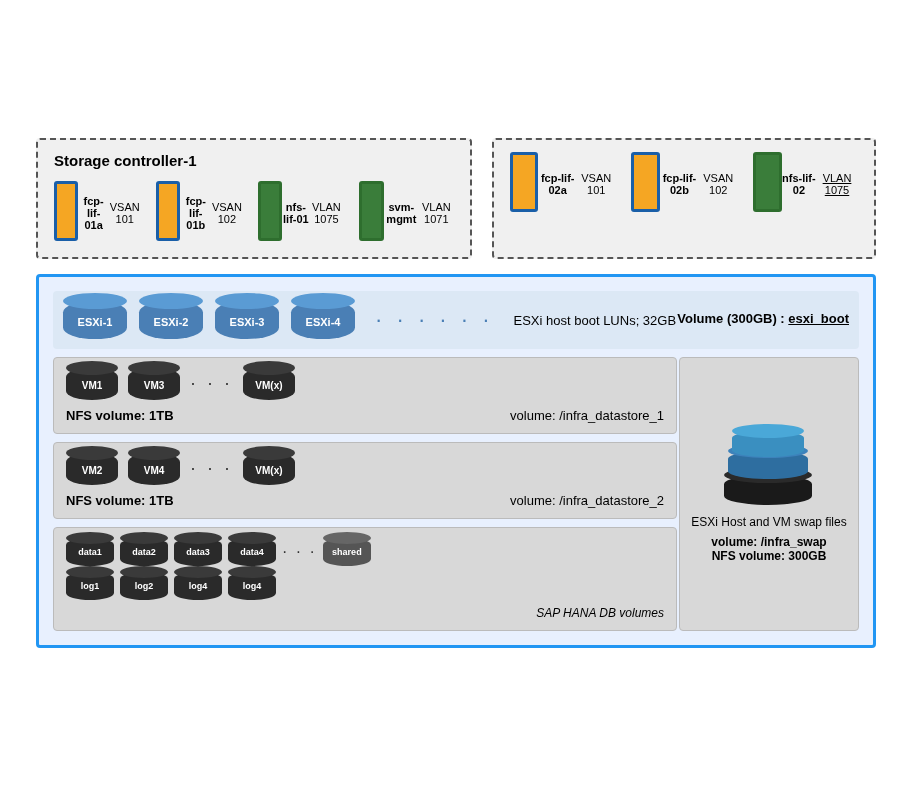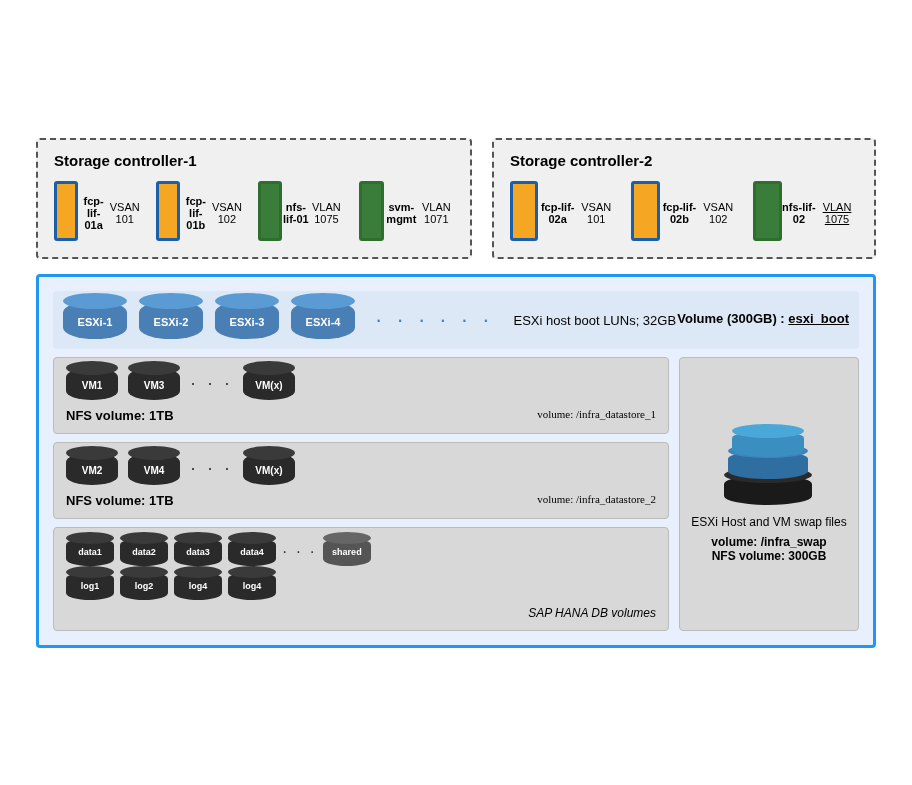--- a/index.html
+++ b/index.html
@@ -203,24 +203,23 @@
     .vm-dots {
       font-size: 18px;
       color: #333;
       letter-spacing: 3px;
     }
     .nfs-label {
       font-size: 13px;
       font-weight: bold;
     }
     .nfs-volume-label {
-      font-size: 11px;
+      font-size: 13px;
       text-align: left;
       float: right;
-      font-family: Liberation Serif, serif;
     }
     .sap-disks-row {
       display: flex;
       gap: 6px;
       align-items: center;
       flex-wrap: wrap;
       margin-bottom: 6px;
     }
     .sap-disk {
       width: 48px;
@@ -378,21 +377,20 @@
 
         <div class="lif-item">
           <div class="lif-icon lif-svm"></div>
           <div class="lif-label">svm-mgmt</div>
           <div class="lif-vlan">VLAN 1071</div>
         </div>
       </div>
     </div>
 
     <div class="storage-controller">
-      <div class="controller-title">Storage controller-2</div>
       <div class="lifs-row">
 
         <div class="lif-item">
           <div class="lif-icon lif-fcp"></div>
           <div class="lif-label">fcp-lif-02a</div>
           <div class="lif-vlan">VSAN 101</div>
         </div>
 
         <div class="lif-item">
           <div class="lif-icon lif-fcp"></div>
@@ -436,21 +434,21 @@
         <div class="esxi-dots">· · · · · ·</div>
       </div>
       <div class="esxi-info">
         <span class="esxi-info-text">ESXi host boot LUNs; 32GB</span>
         <span class="esxi-volume-text">
           <span>Volume (300GB) : </span><span class="esxi-volume-underline">esxi_boot</span>
         </span>
       </div>
     </div>
 
-    <div style="display:flex; gap:10px; margin-top:8px;">
+    <div style="display:flex; gap:2px; margin-top:8px;">
 
       <div style="flex:1; display:flex; flex-direction:column; gap:8px;">
 
         <div class="nfs-main">
           <div class="vm-row">
             <div class="vm-disk">
               <span class="vm-disk-label">VM1</span>
             </div>
             <div class="vm-disk">
               <span class="vm-disk-label">VM3</span>

